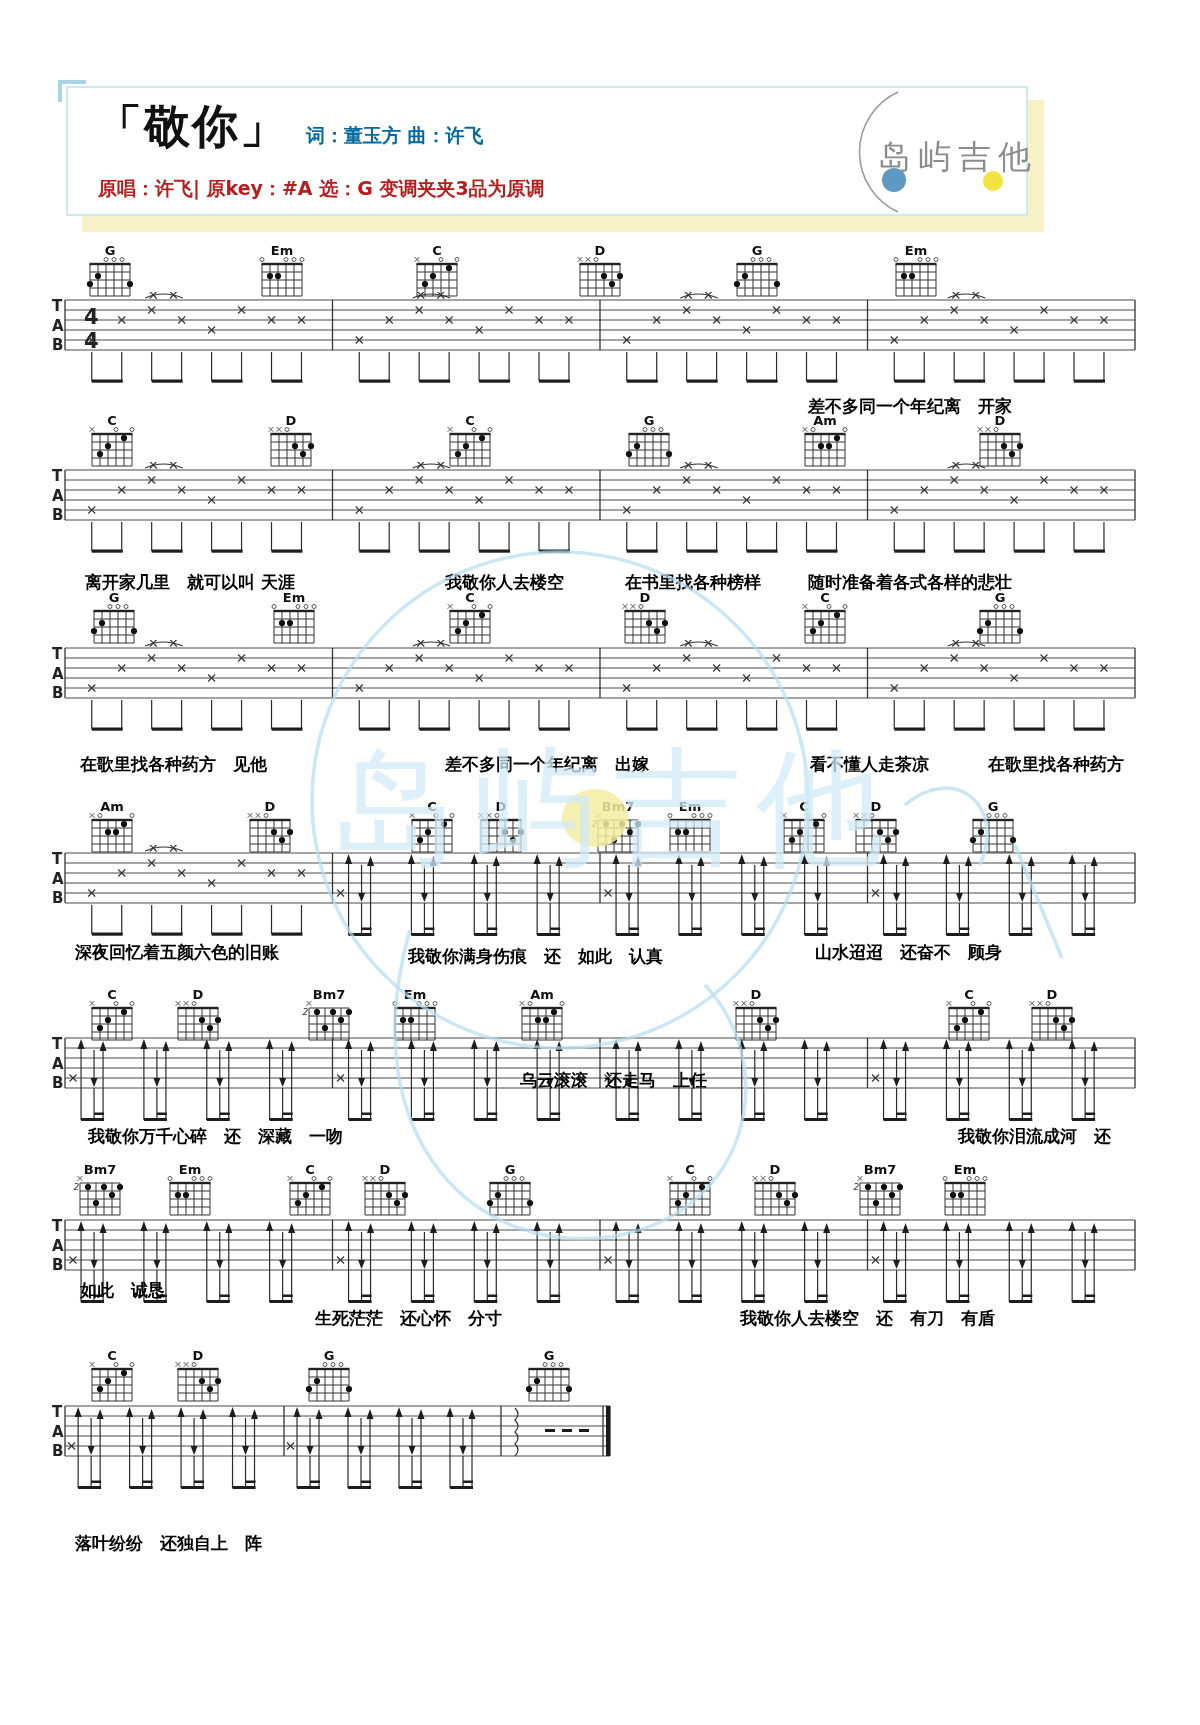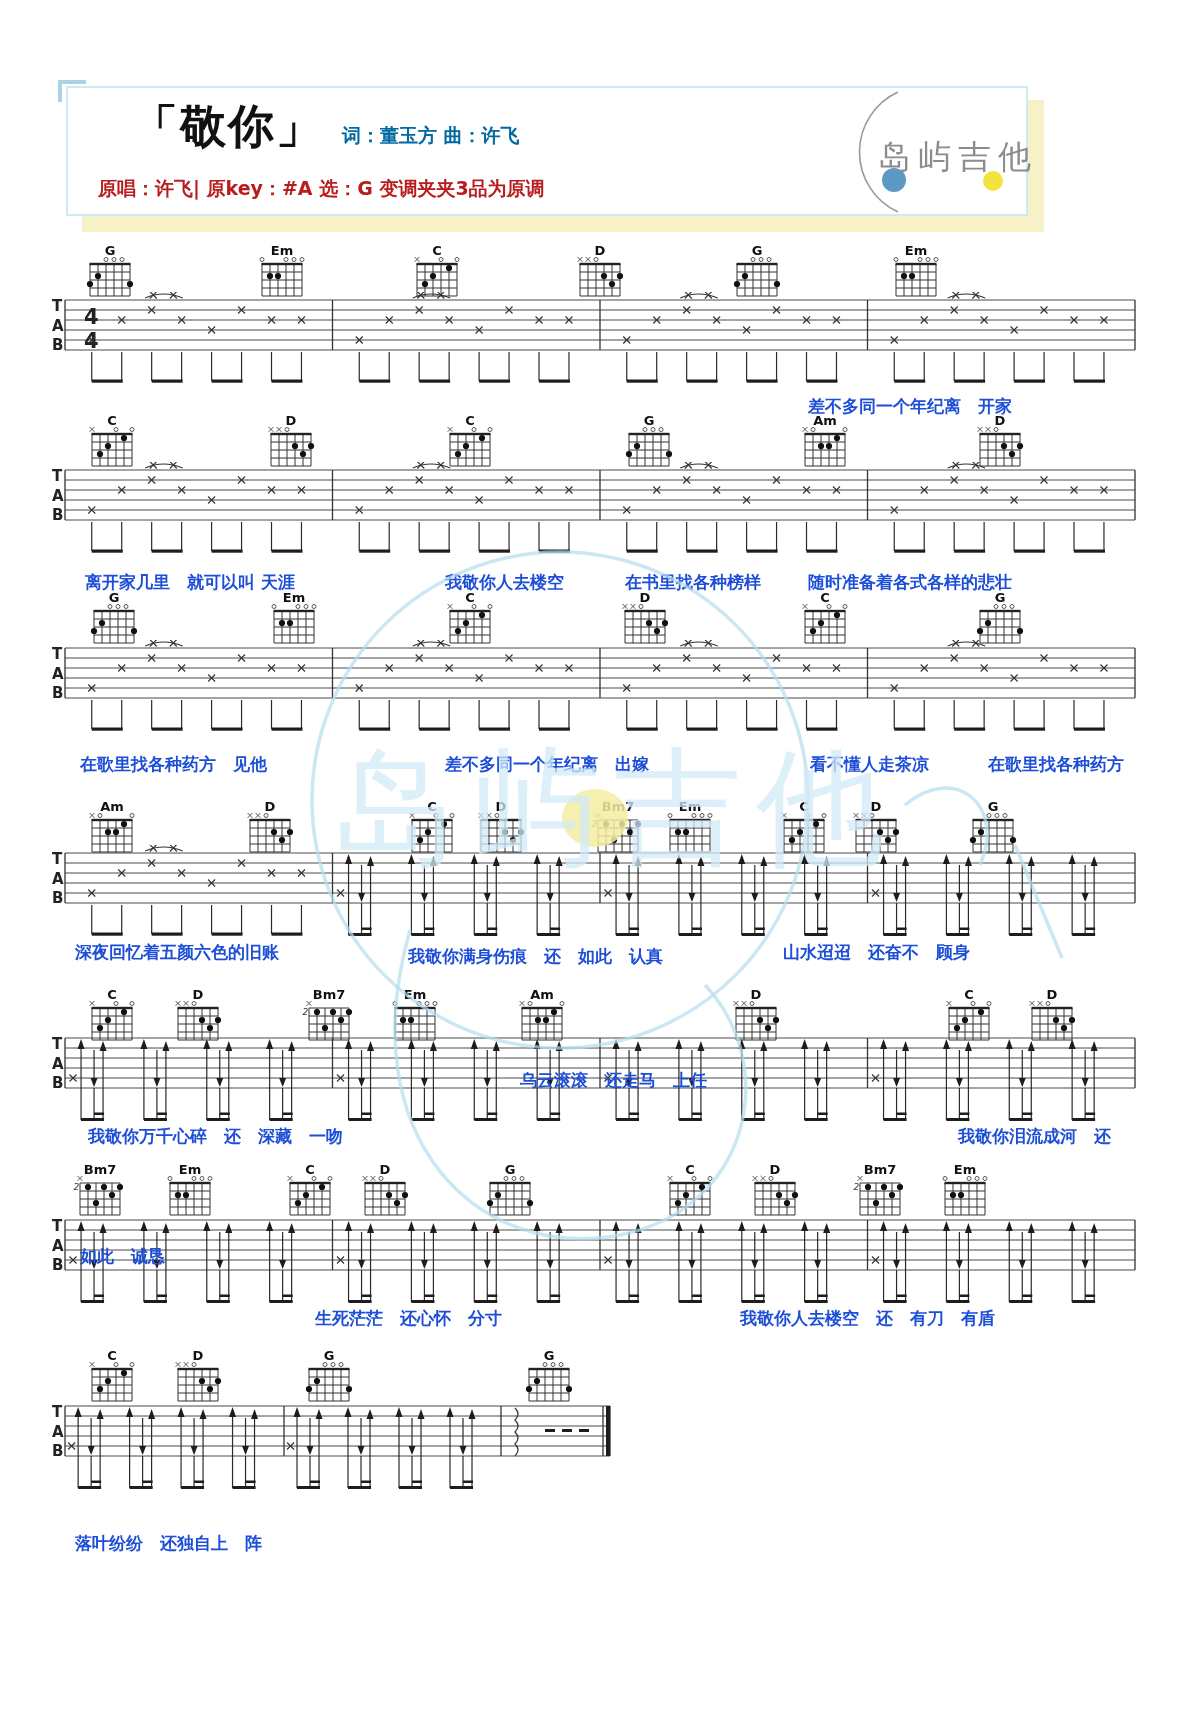--- a/index.html
+++ b/index.html
@@ -4,21 +4,21 @@
 <style>
   html,body{margin:0;padding:0;background:#e8e8e8;}
   .page{position:relative;width:1200px;height:1725px;background:#ffffff;overflow:hidden;
         font-family:"DejaVu Sans",sans-serif;}
   
   .header-shadow{position:absolute;left:82px;top:100px;width:962px;height:132px;background:#f6f1c6;}
   .header-box{position:absolute;left:66px;top:86px;width:962px;height:130px;background:#ffffff;
               border:2px solid #cfe9f2;box-sizing:border-box;}
   .header-corner{position:absolute;left:58px;top:80px;width:24px;height:18px;
                  border-left:4px solid #a8d4e8;border-top:4px solid #a8d4e8;}
-  .title-row{position:absolute;left:28px;top:8px;display:flex;align-items:baseline;margin-left:36px;}
+  .title-row{position:absolute;left:28px;top:8px;display:flex;align-items:baseline;}
   .song-title{font-size:46px;font-weight:700;color:#111;letter-spacing:2px;}
   .credits{font-size:19px;font-weight:700;color:#0369a1;margin-left:18px;}
   .meta-line{position:absolute;left:30px;top:88px;font-size:19px;font-weight:700;color:#b91c1c;}
   
   .logo{position:absolute;left:840px;top:88px;width:210px;height:126px;z-index:6;}
   .logo-arc{fill:none;stroke:#9a9a9a;stroke-width:1.6;}
   .logo-text{font-family:"DejaVu Sans",sans-serif;font-size:33px;letter-spacing:7px;fill:#8c8c8c;}
   
   .watermark{position:absolute;left:0;top:0;z-index:4;pointer-events:none;}
   .wm{fill:none;stroke:#b5ddf0;stroke-width:3.5;opacity:.7;}
@@ -33,21 +33,21 @@
   .cname{font-family:"DejaVu Sans",sans-serif;font-size:13px;font-weight:600;fill:#111;text-anchor:middle;}
   .fret{font-family:"DejaVu Sans",sans-serif;font-size:9px;font-style:italic;fill:#333;}
   .sl{stroke:#4a4a4a;stroke-width:1;}         
   .bl{stroke:#333;stroke-width:1.3;}          
   .stem{stroke:#2a2a2a;stroke-width:1.2;}
   .beam{fill:#1d1d1d;}
   .tx{stroke:#333;stroke-width:1.15;}         
   .arc{fill:none;stroke:#333;stroke-width:1.2;}
   .clef{font-family:"DejaVu Sans",sans-serif;font-size:15px;font-weight:700;fill:#222;}
   .tsig{font-family:"DejaVu Sans",sans-serif;font-size:21px;font-weight:700;fill:#222;}
-  .lyric{font-size:17px;font-weight:600;color:#1d4ed8;white-space:pre;line-height:1;}
+  .lyric{font-size:17px;font-weight:600;color:#000000;white-space:pre;line-height:1;}
 </style>
 </head>
 <body>
 
 <div class="page">
 
   <div class="header-shadow"></div>
   <div class="header-corner"></div>
   <div class="header-box">
     <div class="title-row">
@@ -1295,21 +1295,21 @@
         <rect x="7.5" y="18.8" width="41" height="2.4" fill="#222"></rect>
         <circle class="om" cx="24" cy="15.5" r="2"></circle>
         <circle class="om" cx="32" cy="15.5" r="2"></circle>
         <circle class="om" cx="40" cy="15.5" r="2"></circle>
         <circle cx="8" cy="40" r="3.1" fill="#111"></circle>
         <circle cx="16" cy="32" r="3.1" fill="#111"></circle>
         <circle cx="48" cy="40" r="3.1" fill="#111"></circle>
       </svg>
       <div class="lyric" style="left:75px;top:944px">深夜回忆着五颜六色的旧账</div>
       <div class="lyric" style="left:408px;top:948px">我敬你满身伤痕　还　如此　认真</div>
-      <div class="lyric" style="left:783px;top:944px">山水迢迢　还奋不　顾身</div>
+      <div class="lyric" style="left:815px;top:944px">山水迢迢　还奋不　顾身</div>
       <svg class="tab" style="left:38px;top:1030px" width="1111" height="102">
         <line class="sl" x1="27" y1="8" x2="1097" y2="8"></line>
         <line class="sl" x1="27" y1="18" x2="1097" y2="18"></line>
         <line class="sl" x1="27" y1="28" x2="1097" y2="28"></line>
         <line class="sl" x1="27" y1="38" x2="1097" y2="38"></line>
         <line class="sl" x1="27" y1="48" x2="1097" y2="48"></line>
         <line class="sl" x1="27" y1="58" x2="1097" y2="58"></line>
         <text class="clef" x="14" y="19">T</text>
         <text class="clef" x="14" y="38.5">A</text>
         <text class="clef" x="14" y="58">B</text>
@@ -2074,21 +2074,21 @@
         <line class="gl" x1="8" y1="44" x2="48" y2="44"></line>
         <line class="gl" x1="8" y1="52" x2="48" y2="52"></line>
         <rect x="7.5" y="18.8" width="41" height="2.4" fill="#222"></rect>
         <circle class="om" cx="8" cy="15.5" r="2"></circle>
         <circle class="om" cx="32" cy="15.5" r="2"></circle>
         <circle class="om" cx="40" cy="15.5" r="2"></circle>
         <circle class="om" cx="48" cy="15.5" r="2"></circle>
         <circle cx="16" cy="32" r="3.1" fill="#111"></circle>
         <circle cx="24" cy="32" r="3.1" fill="#111"></circle>
       </svg>
-      <div class="lyric" style="left:80px;top:1248px">如此　诚恳</div>
+      <div class="lyric" style="left:80px;top:1282px">如此　诚恳</div>
       <div class="lyric" style="left:315px;top:1310px">生死茫茫　还心怀　分寸</div>
       <div class="lyric" style="left:740px;top:1310px">我敬你人去楼空　还　有刀　有盾</div>
       <svg class="tab" style="left:38px;top:1398px" width="586" height="102">
         <line class="sl" x1="27" y1="8" x2="572" y2="8"></line>
         <line class="sl" x1="27" y1="18" x2="572" y2="18"></line>
         <line class="sl" x1="27" y1="28" x2="572" y2="28"></line>
         <line class="sl" x1="27" y1="38" x2="572" y2="38"></line>
         <line class="sl" x1="27" y1="48" x2="572" y2="48"></line>
         <line class="sl" x1="27" y1="58" x2="572" y2="58"></line>
         <text class="clef" x="14" y="19">T</text>

